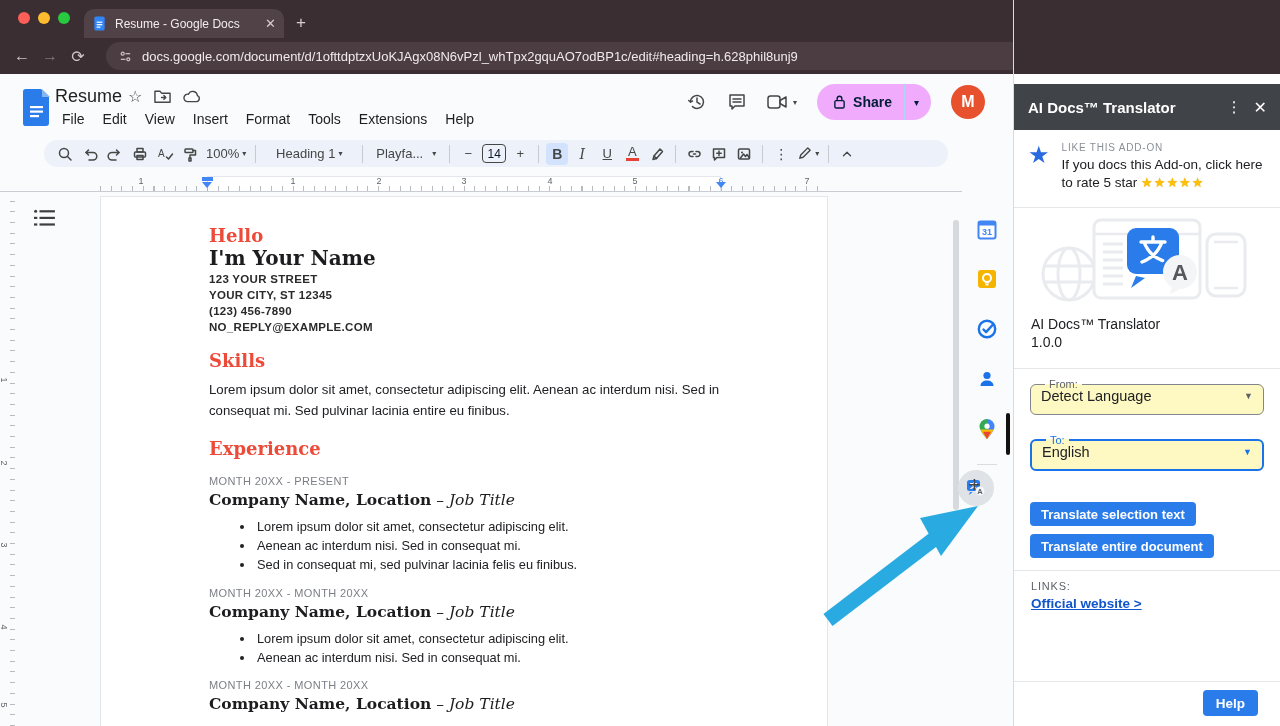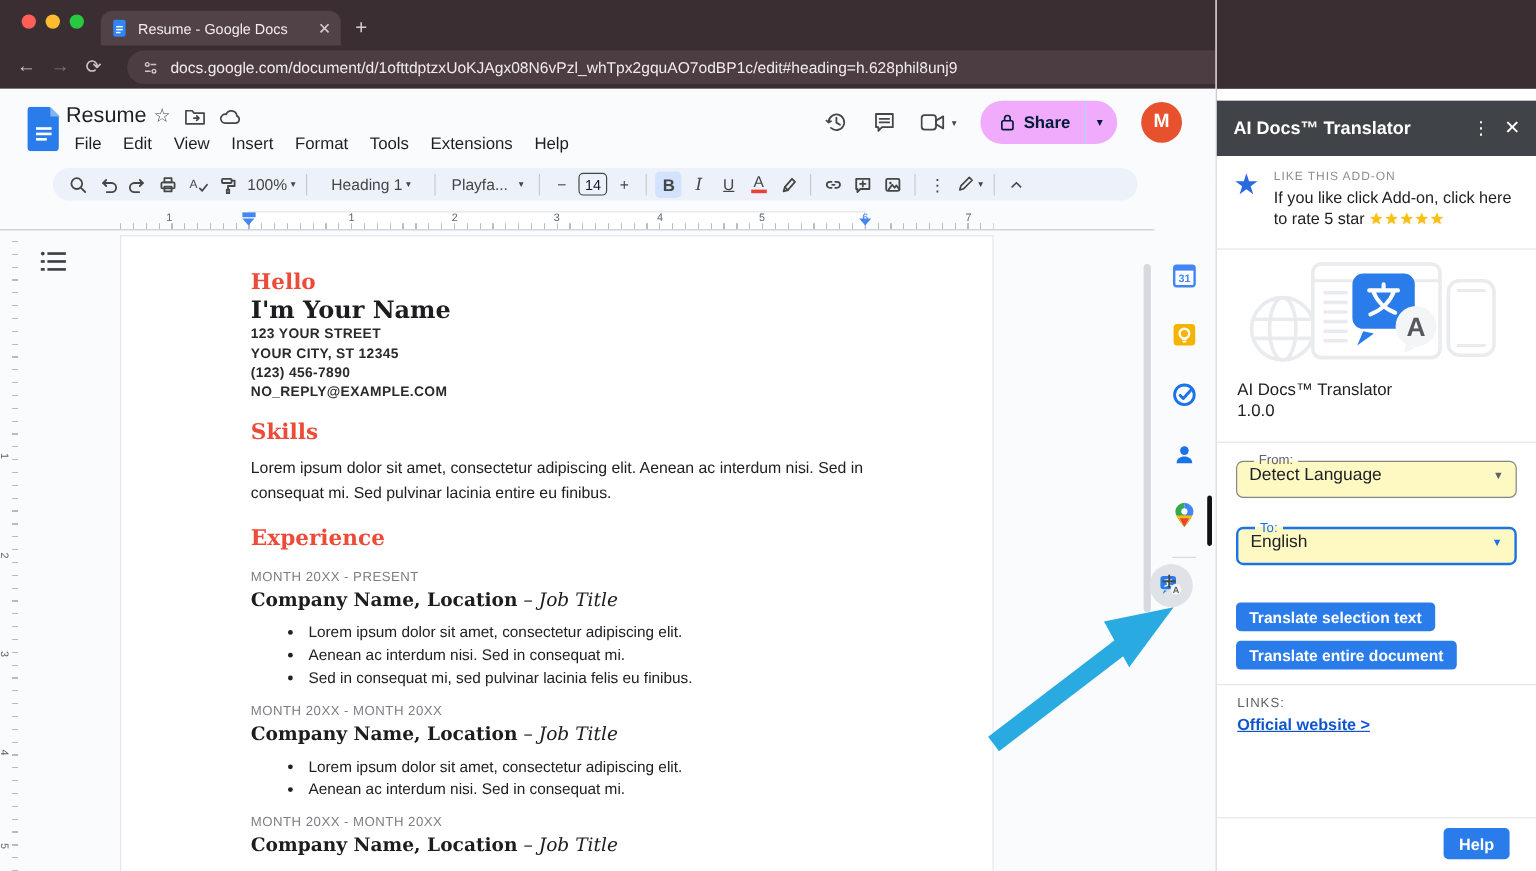--- a/index.html
+++ b/index.html
@@ -500,21 +500,21 @@
     <span class="sb-title">AI Docs™ Translator</span>
     <span class="sb-kebab">⋮</span>
     <span class="sb-close">✕</span>
   </div>
 
   <div class="rate-row">
     <span class="rate-star">★</span>
     <div>
       <div class="rate-heading">LIKE THIS ADD-ON</div>
       <div class="rate-text">
-        <span>If you like click Add-on, click here</span><br>
+        <span>If you docs this Add-on, click here</span><br>
         <span>to rate 5 star</span> <span class="gold-stars">★★★★★</span>
       </div>
     </div>
   </div>
   <div class="sb-div" style="top:207px"></div>
 
   <div class="addon-logo">
     <svg width="267" height="100" viewBox="0 0 267 100">
       <circle cx="55" cy="62" r="26" fill="none" stroke="#e9ebee" stroke-width="3"></circle>
       <ellipse cx="55" cy="62" rx="11" ry="26" fill="none" stroke="#e9ebee" stroke-width="3"></ellipse>

